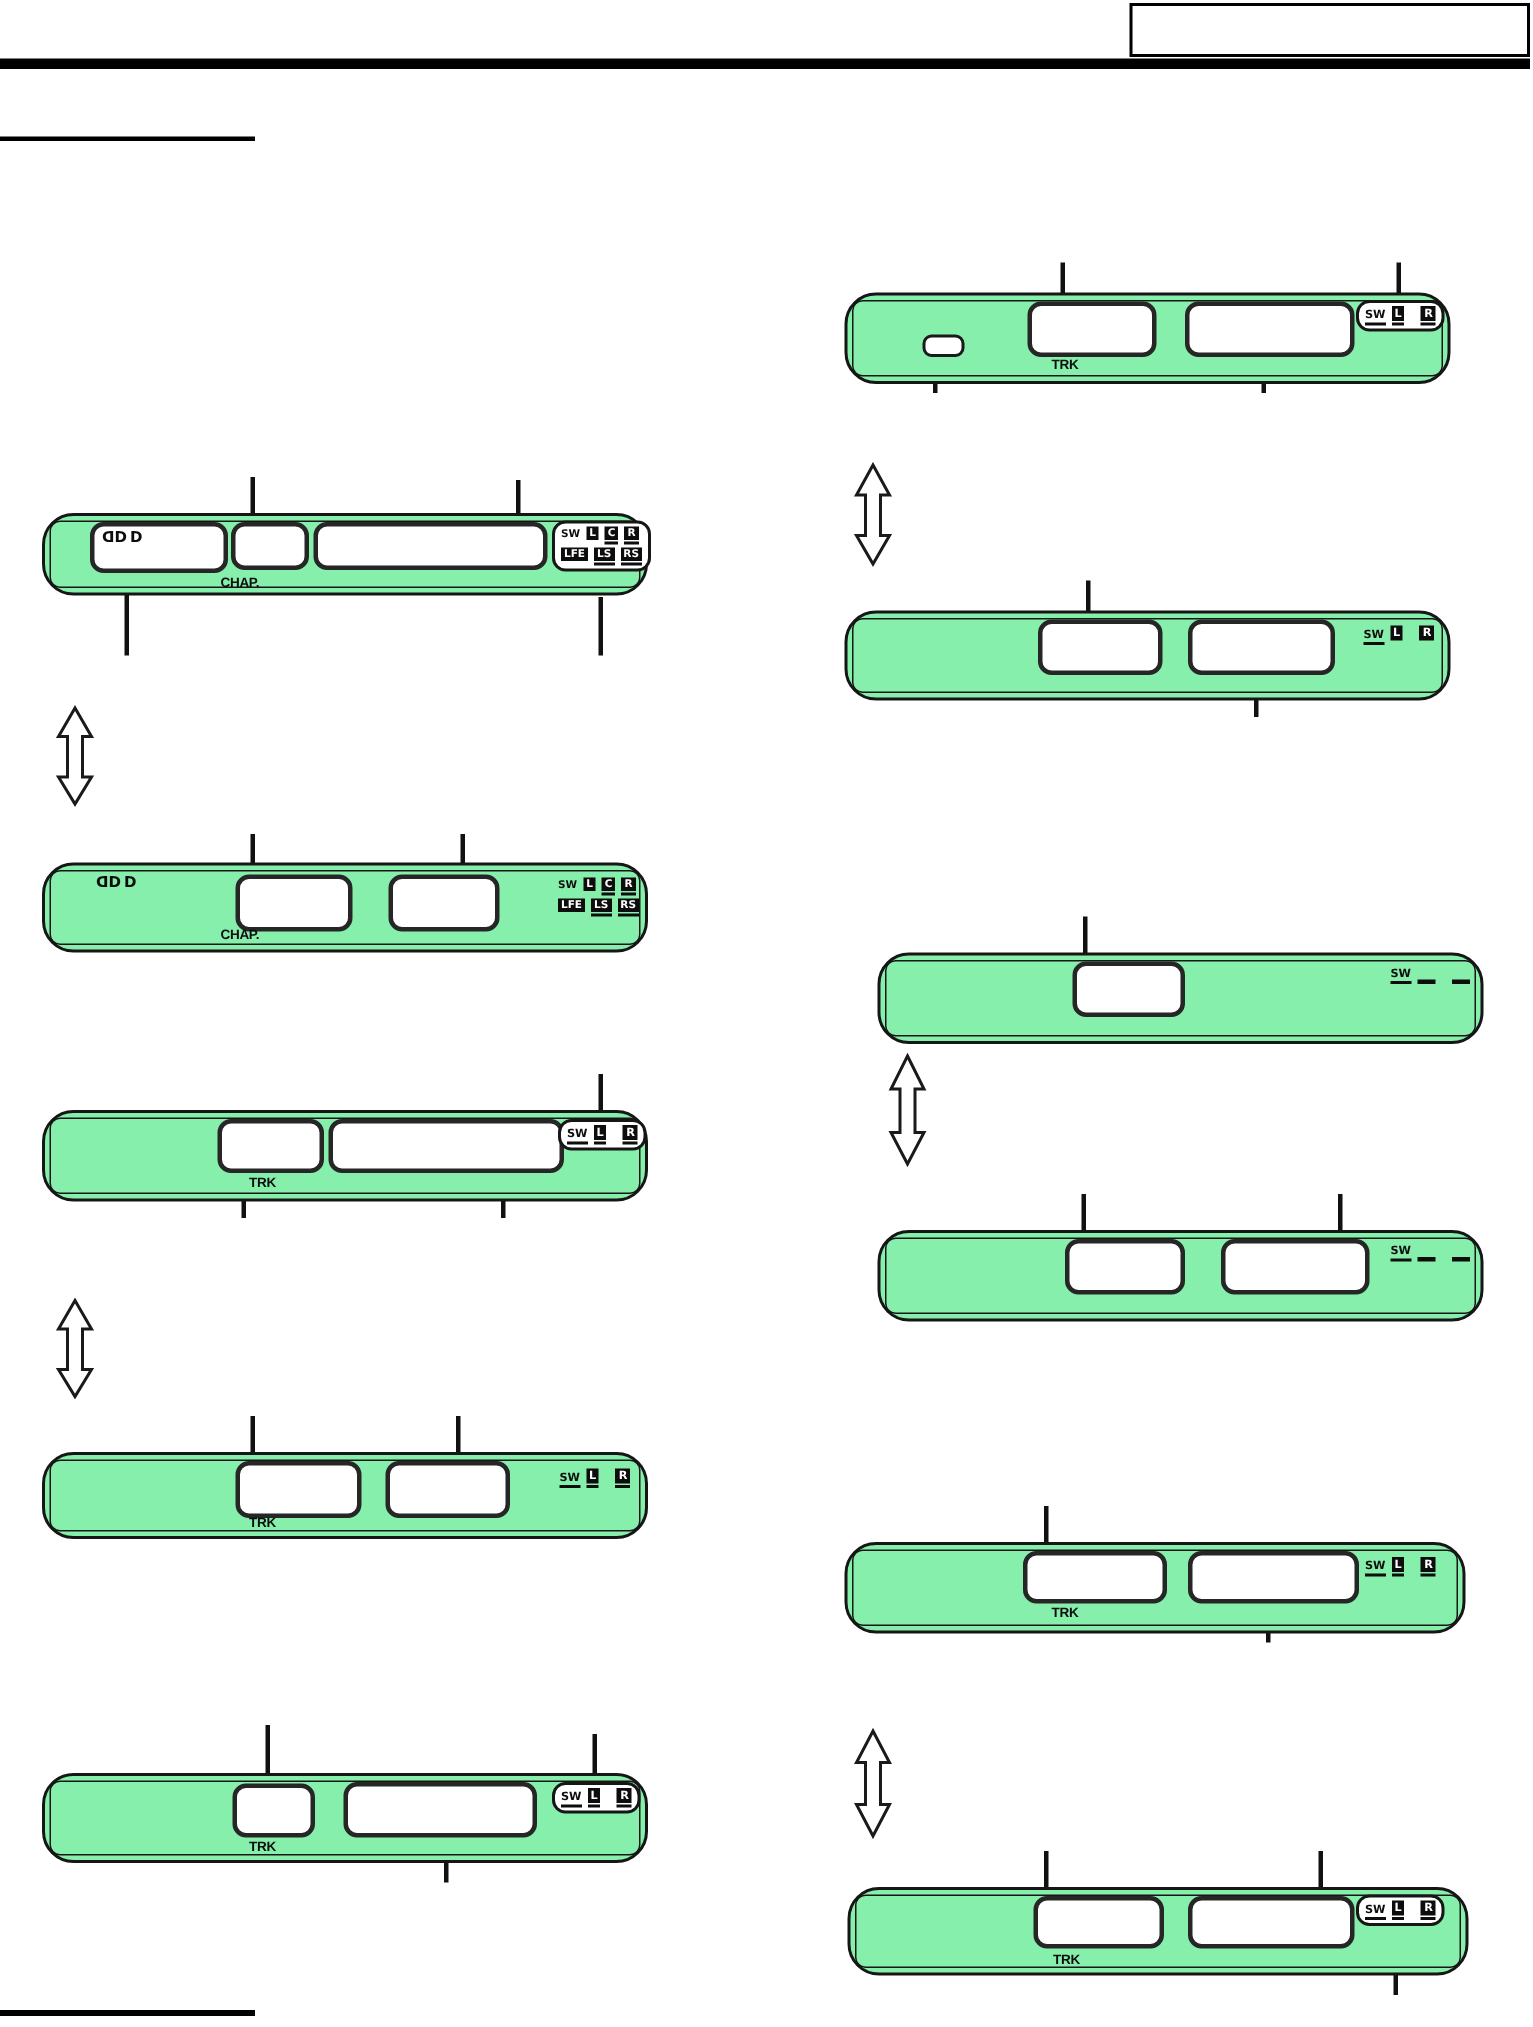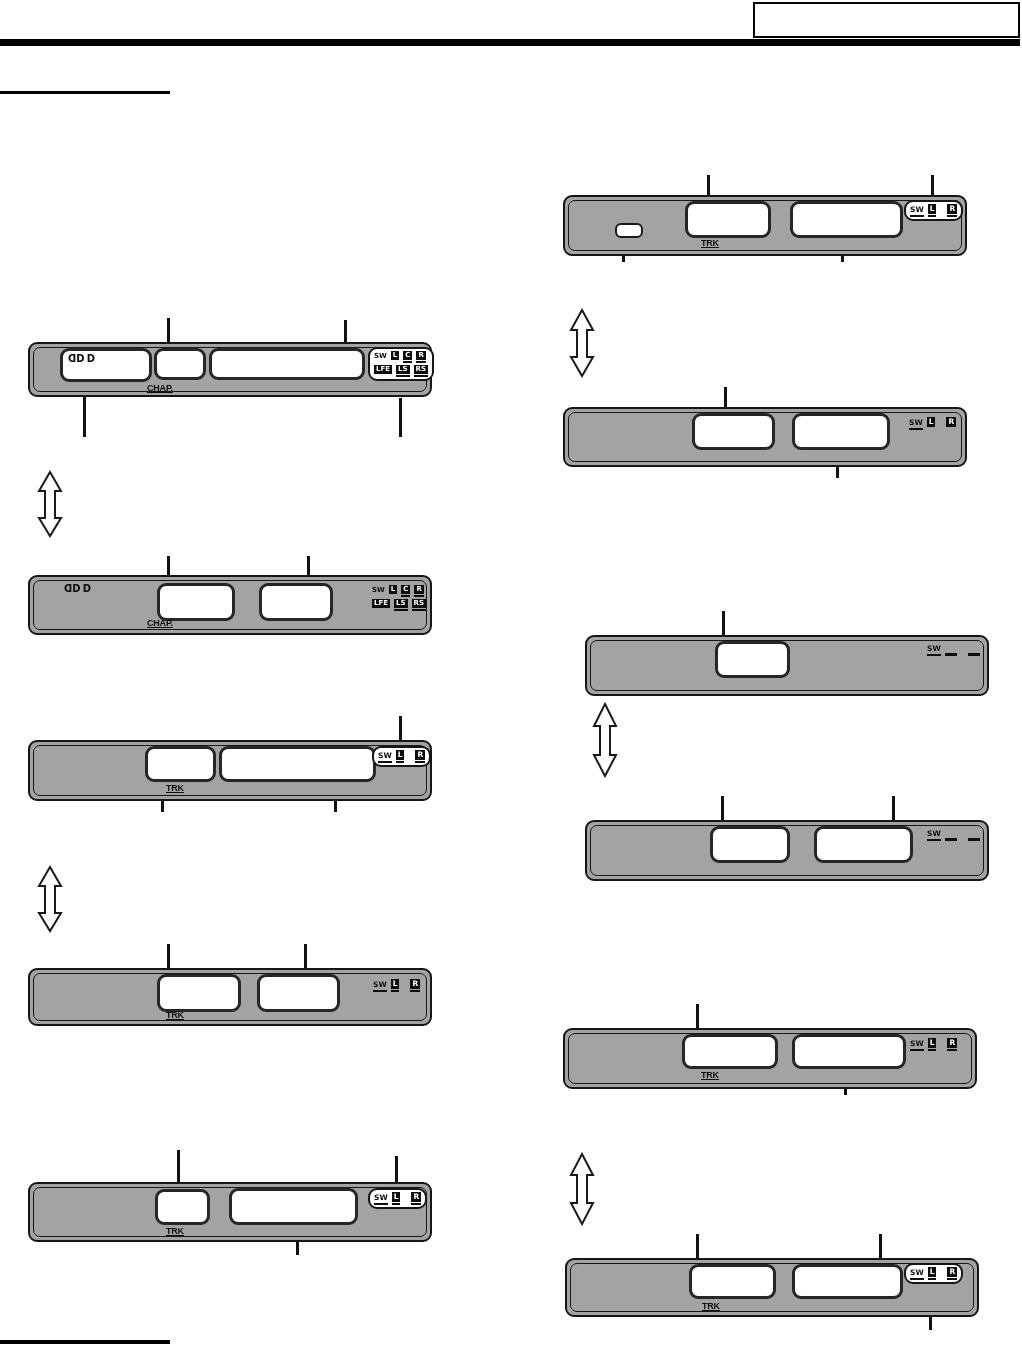--- a/index.html
+++ b/index.html
@@ -4,33 +4,33 @@
 <style>
   html,body{margin:0;padding:0;background:#fff;}
   .page{position:relative;width:1022px;height:1351px;background:#ffffff;overflow:hidden;
         font-family:"Liberation Sans",sans-serif;color:#0d0d0d;}
 
   
   .rule{position:absolute;background:#000;}
   .note-box{position:absolute;border:2px solid #000;background:#fff;}
 
   
-  .panel{position:absolute;border:2.5px solid #161616;border-radius:9px;background:#a3a3a3;text-align:center;}
+  .panel{position:absolute;border:2.5px solid #161616;border-radius:21px;background:#86efac;text-align:center;}
   .panel-inner{position:absolute;left:3px;top:3px;right:3px;bottom:3px;
                border:1.5px solid #161616;border-radius:7px;}
 
   
   .dbox{position:absolute;border:3px solid #262626;border-radius:9px;background:#fff;}
   .pill{position:absolute;border:2px solid #1a1a1a;border-radius:6px;background:#fff;}
 
   
   .callout{position:absolute;width:3px;background:#111;}
 
   
-  .lbl{position:absolute;font:700 9px "Liberation Sans",sans-serif;color:#0d0d0d;letter-spacing:-0.2px;text-decoration:underline;}
+  .lbl{position:absolute;font:700 9px "Liberation Sans",sans-serif;color:#0d0d0d;letter-spacing:-0.2px;}
 
   
   .chan-abs{position:absolute;}
   .chan-frame{position:absolute;border:2px solid #161616;border-radius:9px;padding:2px 4px;background:#fff;}
   .chan-col{display:flex;flex-direction:column;gap:2px;}
   .chan-row{display:flex;align-items:flex-end;gap:4px;}
   .cw{display:inline-flex;flex-direction:column;align-items:center;gap:1px;}
   .cg{font:700 7.5px "DejaVu Sans",sans-serif;line-height:1;color:#0d0d0d;font-style:normal;}
   .cg.bx{background:#0d0d0d;color:#fff;padding:1px 2px;}
   .chan6 .cg{font-size:7px;}

